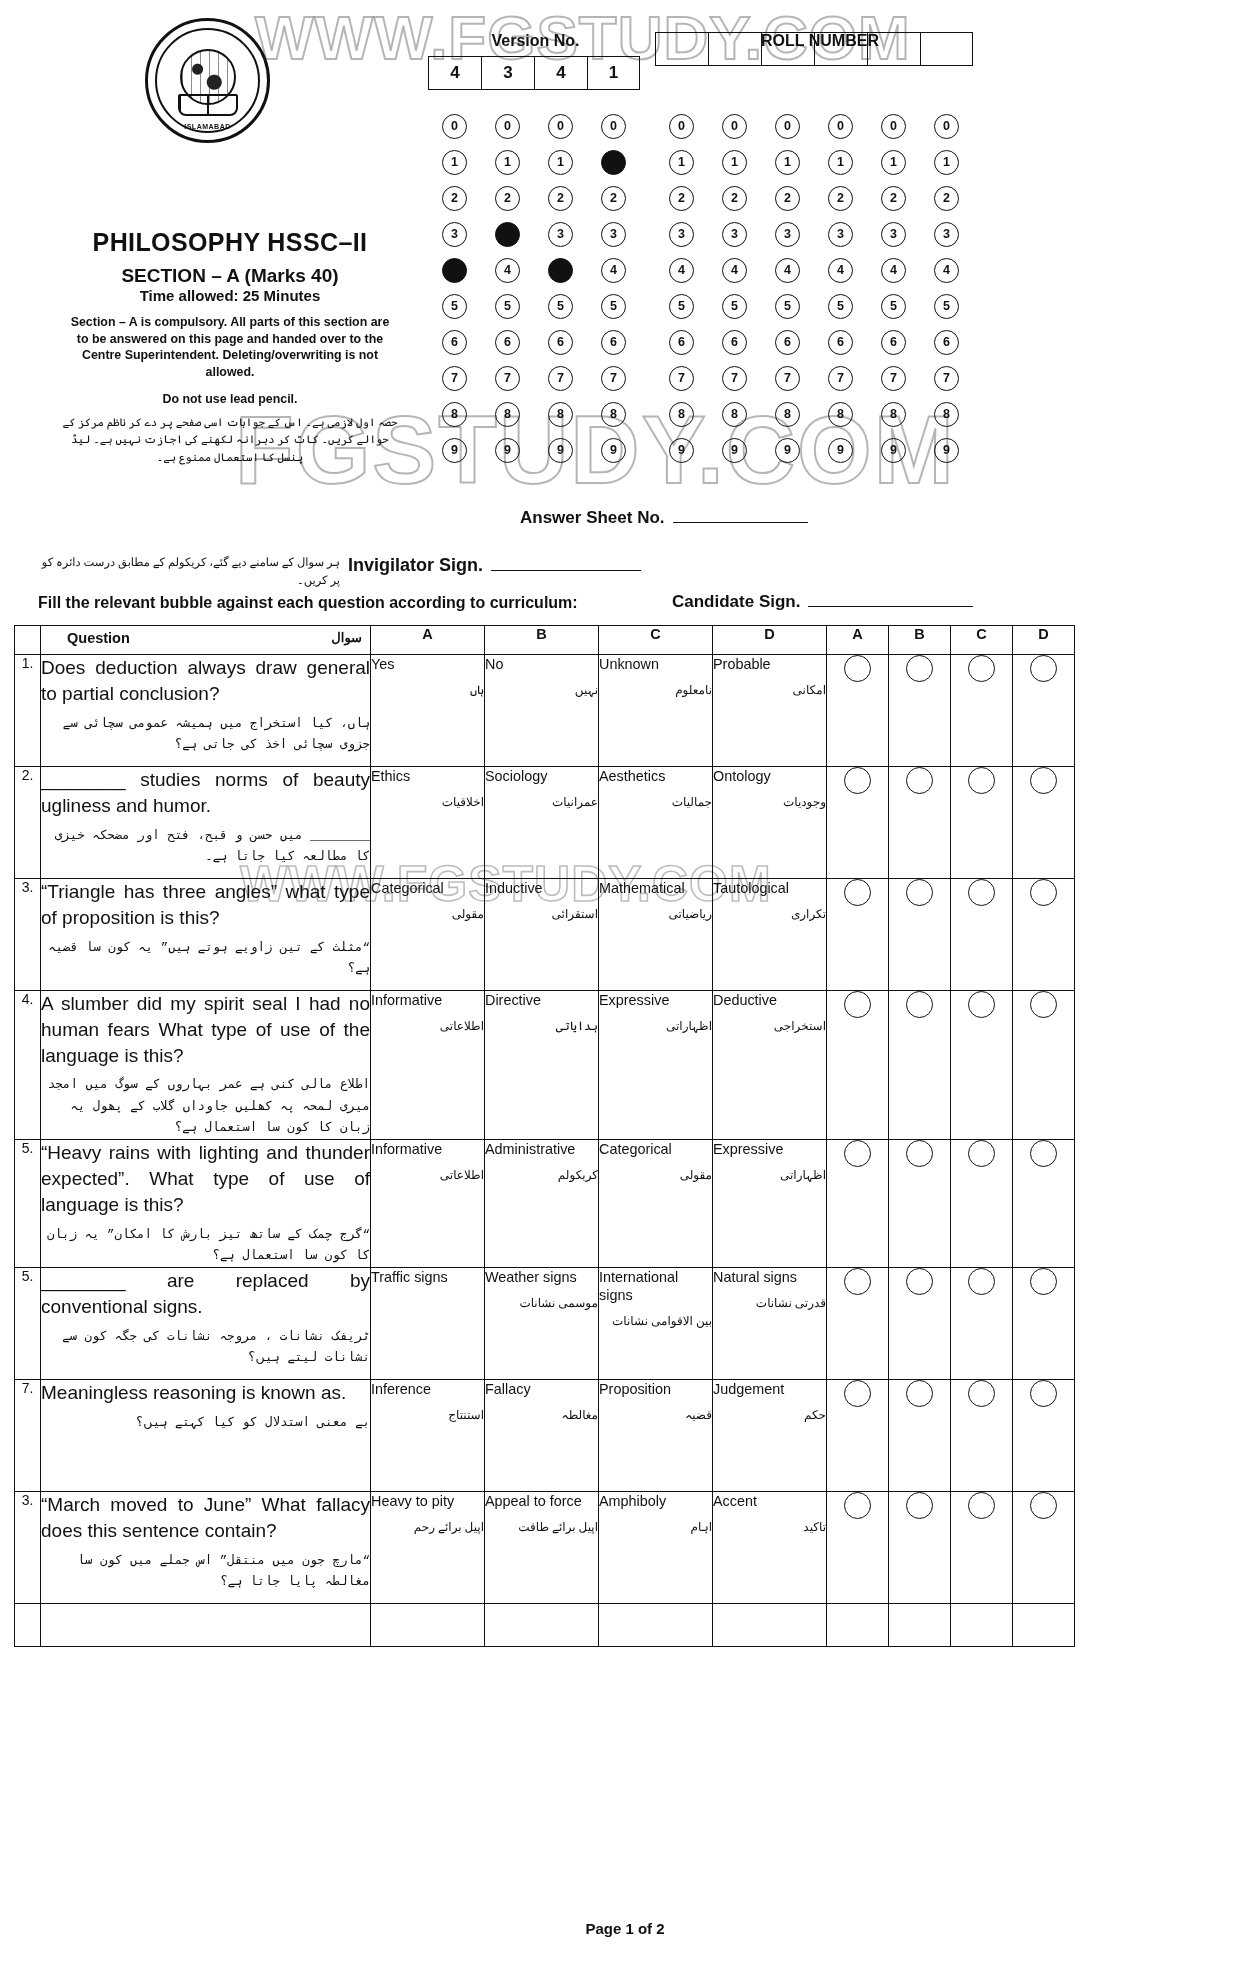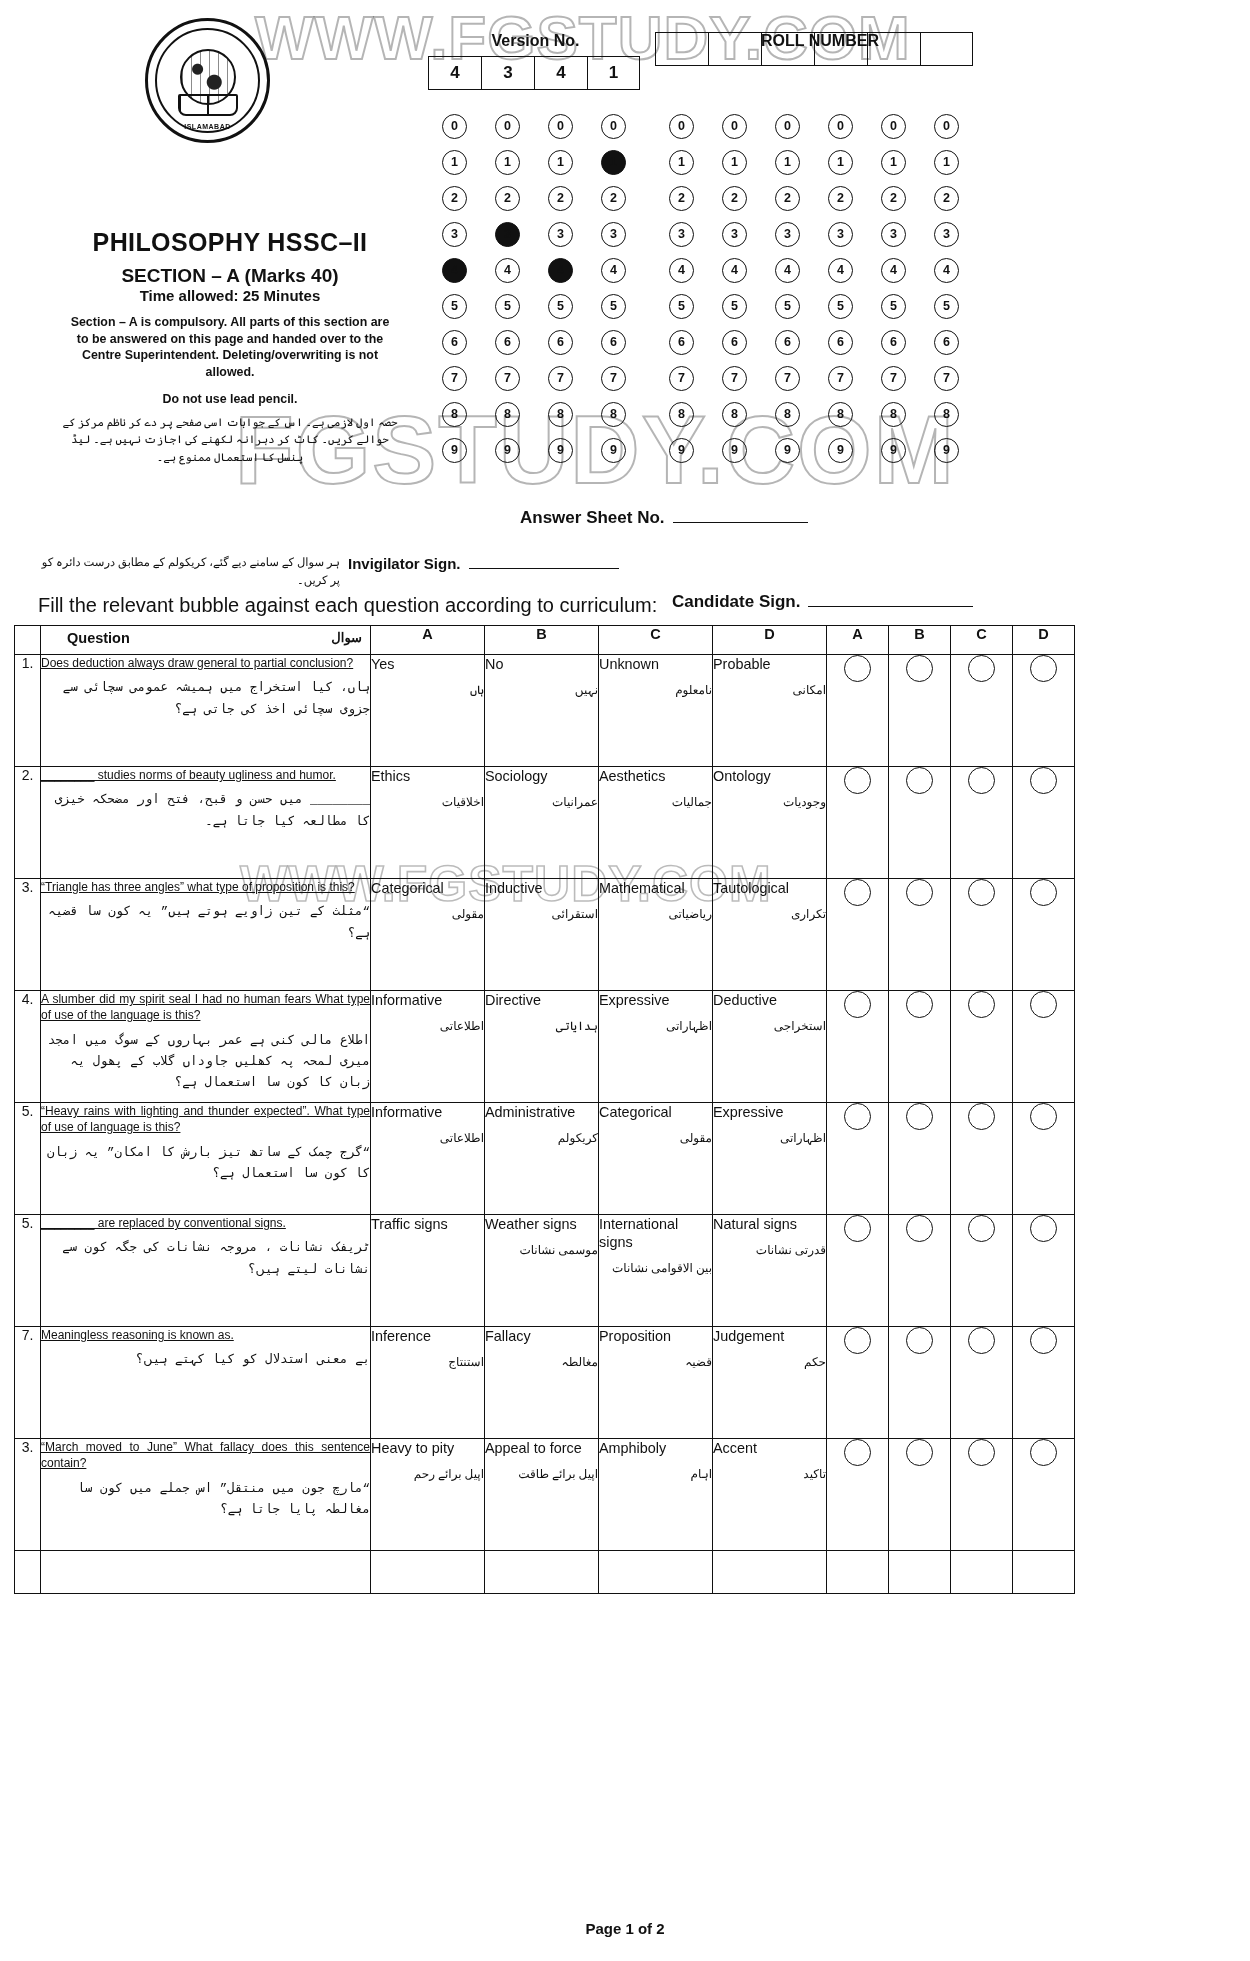--- a/index.html
+++ b/index.html
@@ -109,28 +109,28 @@
   .bub .circle.filled{background:#111;color:#111;border-color:#111;}
 
   #version-bubbles{left:428px;top:108px;}
   #roll-bubbles{left:655px;top:108px;}
 
   
   .ans-sheet{
     position:absolute;left:520px;top:508px;font-size:17px;font-weight:bold;
   }
   .ans-sheet .line{display:inline-block;width:135px;border-bottom:1.8px solid #111;margin-left:8px;}
-  .invig{position:absolute;left:348px;top:555px;font-size:15px;font-weight:bold;}
+  .invig{position:absolute;left:348px;top:555px;font-size:18px;font-weight:bold;}
   .invig .line{display:inline-block;width:150px;border-bottom:1.8px solid #111;margin-left:8px;}
   .urdu-right-note{
     position:absolute;left:40px;top:553px;width:300px;font-size:11.5px;
     direction:rtl;text-align:right;font-family:"Liberation Serif", serif;line-height:1.6;
   }
   .fill-line{
-    position:absolute;left:38px;top:594px;font-size:20px;font-weight:normal;
+    position:absolute;left:38px;top:594px;font-size:16px;font-weight:bold;
   }
   .cand-sign{
     position:absolute;left:672px;top:592px;font-size:17px;font-weight:bold;
   }
   .cand-sign .line{display:inline-block;width:165px;border-bottom:1.8px solid #111;margin-left:8px;}
 
   
   table.qtable{
     position:absolute;left:14px;top:625px;width:1018px;border-collapse:collapse;
     table-layout:fixed;
@@ -144,21 +144,21 @@
   .c-no{width:26px;}
   .c-q{width:330px;}
   .c-opt{width:114px;}
   .c-ans{width:62px;}
   .hdr .c-q{position:relative;}
   .hdr .c-q .qlabel{position:absolute;left:26px;top:4px;font-weight:bold;}
   .hdr .c-q .qlabel-ur{position:absolute;right:8px;top:4px;font-family:"Liberation Serif", serif;font-size:13px;}
 
   td.num{text-align:center;font-size:14px;padding-top:42px;vertical-align:top;}
   td.qcell{padding:7px 8px 6px 8px;position:relative;}
-  .qen{font-size:12px;line-height:1.36;text-align:justify;text-decoration:underline;}
+  .qen{font-size:19px;line-height:1.36;text-align:justify;}
   .qur{
     font-family:Liberation Mono, monospace;font-size:12.5px;direction:rtl;text-align:right;
     margin-top:7px;line-height:1.7;
   }
   td.opt{
     font-size:14.4px;padding:7px 6px 6px 7px;
     border-left:1.4px dashed #111;
     border-right:1.4px dashed #111;
   }
   .opt .oen{line-height:1.25;}

